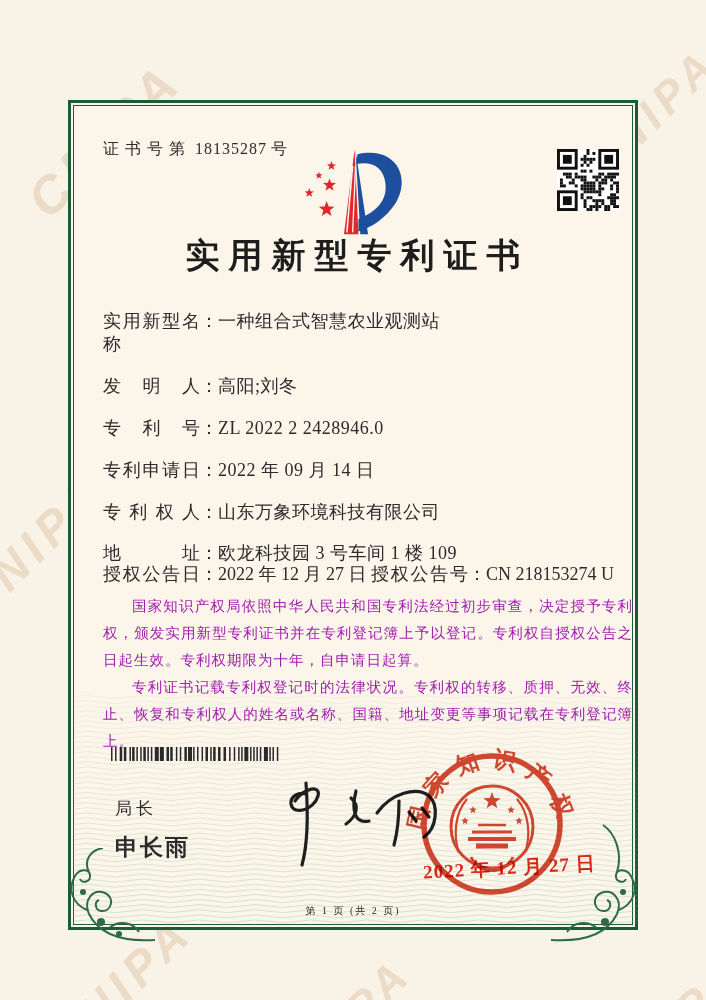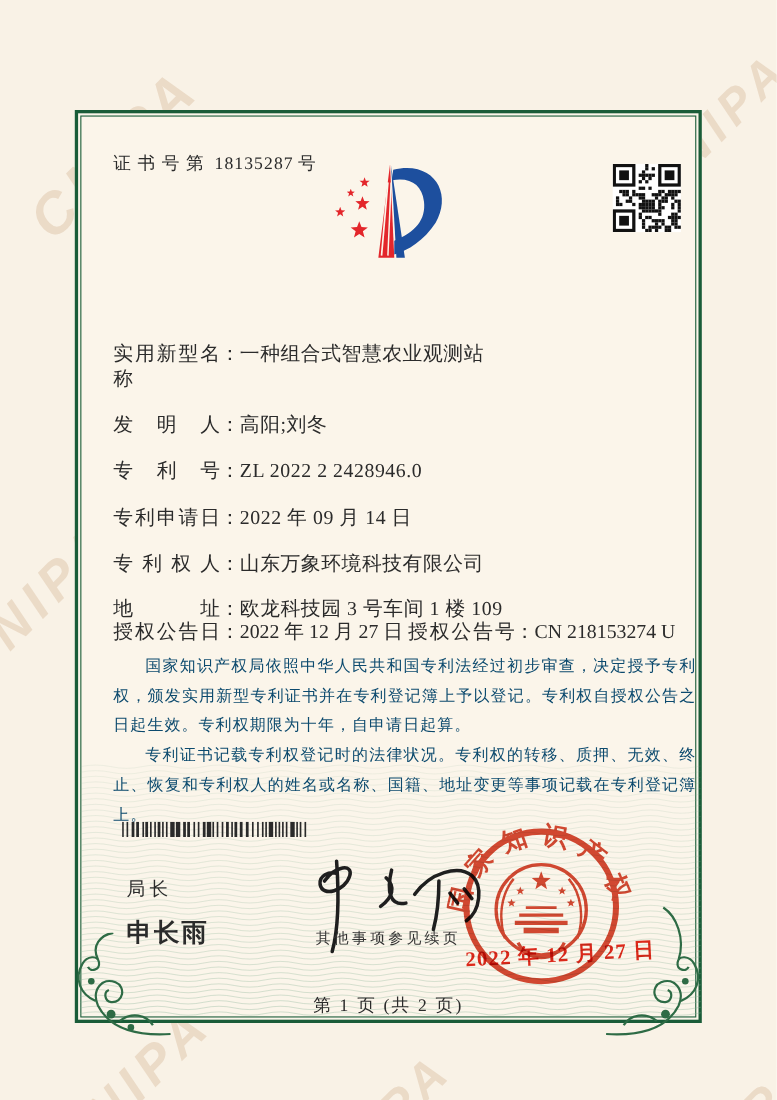--- a/index.html
+++ b/index.html
@@ -30,39 +30,39 @@
   .flabel{width:97px;flex:0 0 97px;text-align:justify;text-align-last:justify;}
   .fcolon{flex:0 0 14px;}
   .fvalue{flex:1;letter-spacing:.5px;}
   .addr-row{margin-bottom:0;line-height:20px;}
   .addr-row .fvalue div{line-height:20px;}
   .grant-row{display:flex;line-height:23px;}
   .grant-pair{display:flex;}
   .grant-pair.first{width:268px;flex:0 0 268px;}
   
   .paras{position:absolute;left:32px;top:490px;width:530px;font-size:14.5px;
-         line-height:27px;text-align:justify;letter-spacing:1px;color:#0c4a6e;}
+         line-height:27px;text-align:justify;letter-spacing:1px;color:#a21caf;}
   .paras p{margin:0;text-indent:2em;}
   
   .barcode{position:absolute;left:40px;top:644px;}
   
   .director{position:absolute;left:44px;top:694px;font-size:17px;font-weight:normal;letter-spacing:4px;}
   .director-name{position:absolute;left:44px;top:729px;font-size:23px;font-weight:bold;letter-spacing:2px;}
   .signature{position:absolute;left:176px;top:668px;}
   
   .seal{position:absolute;left:335px;top:632px;opacity:.92;mix-blend-mode:multiply;}
   .seal-ring{fill:none;stroke:var(--seal-red);stroke-width:5.5px;}
   .seal-text{fill:var(--seal-red);font-size:23px;font-weight:bold;
              font-family:"Liberation Serif","DejaVu Serif",serif;}
   .emblem{stroke:var(--seal-red);fill:none;}
   .date-stamp{position:absolute;left:352px;top:752px;font-size:19px;font-weight:bold;
               color:var(--stamp-red);letter-spacing:1px;transform:rotate(-3deg);
               white-space:nowrap;mix-blend-mode:multiply;}
   
-  .page-indicator{position:absolute;left:0;right:0;top:801px;text-align:center;font-size:16px;letter-spacing:2px;}
+  .page-indicator{position:absolute;left:0;right:0;top:801px;text-align:center;font-size:10px;letter-spacing:2px;}
   .continue-note{position:absolute;left:0;right:0;top:844px;text-align:center;
                  font-size:13.5px;letter-spacing:3px;color:#333;}
   
   .flourish{position:absolute;pointer-events:none;}
   .flourish path{stroke:var(--flourish-green);fill:none;stroke-width:2;}
   .flourish .blob{fill:var(--flourish-green);stroke:none;}
   .logo-red{fill:var(--logo-red);}
   .logo-blue{fill:var(--logo-blue);}
 </style>
 </head>
@@ -275,20 +275,21 @@
         <rect x="3" y="3" width="15" height="15" fill="#fff"></rect>
         <rect x="6" y="6" width="9" height="9" fill="#111"></rect>
         <rect x="42" y="0" width="21" height="21" fill="#111"></rect>
         <rect x="45" y="3" width="15" height="15" fill="#fff"></rect>
         <rect x="48" y="6" width="9" height="9" fill="#111"></rect>
         <rect x="0" y="42" width="21" height="21" fill="#111"></rect>
         <rect x="3" y="45" width="15" height="15" fill="#fff"></rect>
         <rect x="6" y="48" width="9" height="9" fill="#111"></rect>
       </svg>
 
+    <div class="title">实用新型专利证书</div>
 
     <div class="fields">
       <div class="frow">
         <span class="flabel">实用新型名称</span>
           <span class="fcolon">：</span>
           <span class="fvalue">一种组合式智慧农业观测站</span>
       </div>
       <div class="frow">
         <span class="flabel">发明人</span>
           <span class="fcolon">：</span>
@@ -437,14 +438,13 @@
         <path d="M106,117 C74,119 50,111 40,91 C34,77 44,65 56,70 C66,74 63,89 52,88 C46,87 45,79 50,77"></path>
         <path d="M38,87 C24,81 18,67 26,53 C30,46 40,45 41,52 C42,59 33,61 31,56"></path>
         <path d="M40,49 C34,30 42,10 54,2"></path>
         <path d="M60,105 C70,97 84,99 90,109"></path>
         <circle class="blob" cx="52" cy="99" r="4"></circle>
         <circle class="blob" cx="34" cy="69" r="3"></circle>
       </g>
     </svg>
   </div>
 
-  <div class="continue-note">其他事项参见续页</div>
 </div>
 
 </body></html>

